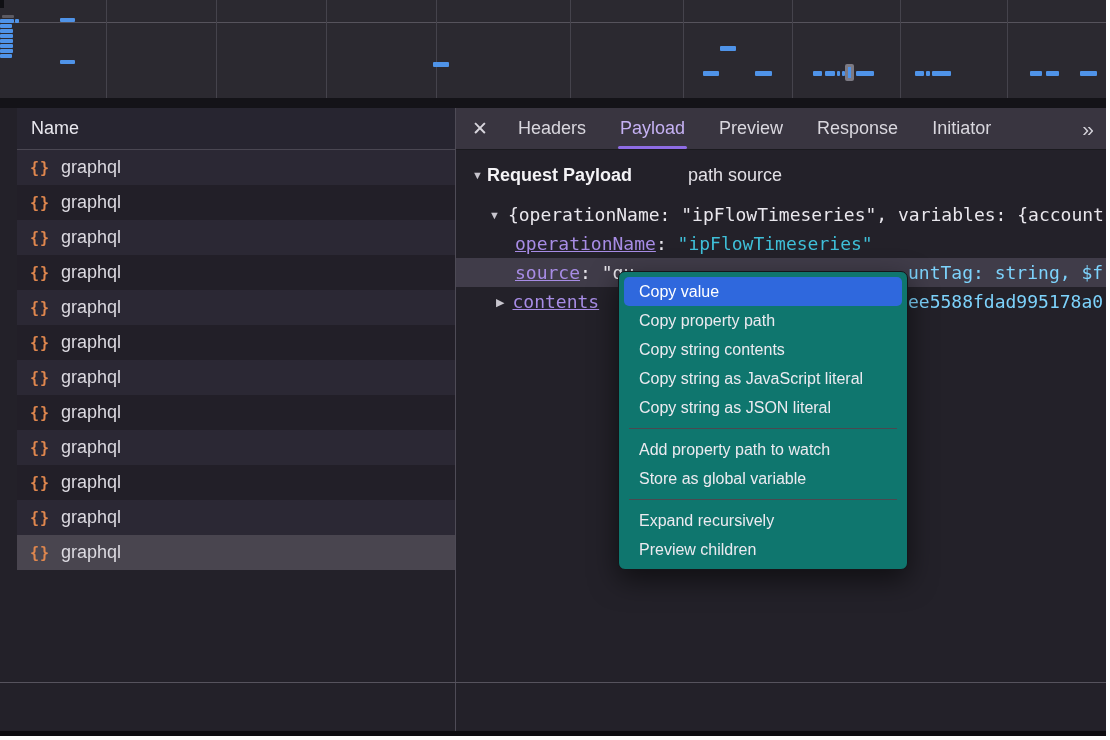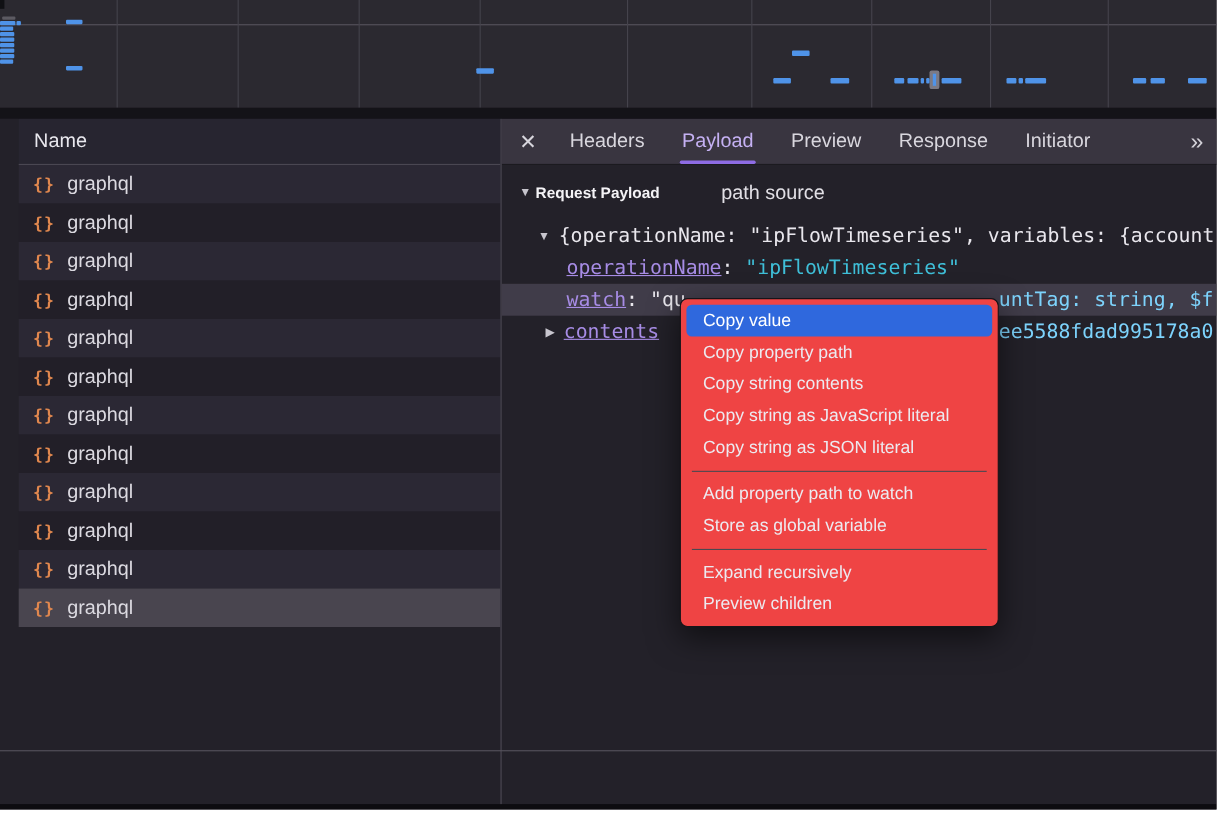--- a/index.html
+++ b/index.html
@@ -40,35 +40,35 @@
   .right-pane { position:absolute; left:456px; top:0; right:0; height:100%; background:#232129; overflow:hidden; }
   .tabbar { height:42px; background:#393540; border-bottom:1px solid #1b1a1f; display:flex; align-items:center; padding-left:16px; }
   .close-btn { color:#d8d6dd; font-size:19px; margin-right:30px; cursor:default; }
   .tab { color:#d9d7de; font-size:18px; margin-right:34px; height:41px; line-height:41px; position:relative; cursor:default; }
   .tab.selected { color:#c5b1f3; }
   .tab.selected::after { content:""; position:absolute; left:-2px; right:-2px; bottom:0; height:3px; background:#8e6ce4; border-radius:2px; }
   .overflow-btn { margin-left:auto; margin-right:14px; color:#d3d1d8; font-size:21px; letter-spacing:-2px; }
 
   .payload-header { height:50px; display:flex; align-items:center; padding-left:16px; }
   .ph-tri { color:#c6c4cc; font-size:11px; margin-right:4px; }
-  .ph-title { color:#f4f3f6; font-weight:bold; font-size:14px; }
+  .ph-title { color:#f4f3f6; font-weight:bold; font-size:18px; }
   .ph-viewsource { color:#e2e0e6; font-size:18px; margin-left:56px; }
 
   .payload-tree { font-family:"DejaVu Sans Mono", monospace; font-size:18px; }
   .tree-line { height:29px; line-height:29px; white-space:nowrap; position:relative; color:#e9e7ed; }
   .tree-line.selected { background:#403c49; }
   .tri { display:inline-block; font-size:11px; color:#c8c6ce; margin-right:8px; vertical-align:2px;
          font-family:"Liberation Sans", sans-serif; }
   .seg-key { color:#a78ce5;text-decoration:underline; }
   .seg-string { color:#3fbfd8; }
   .seg-plain { color:#e9e7ed; }
   .right-frag { position:absolute; left:452px; top:0; color:#7dd3fc; }
 
   
-  .context-menu { position:absolute; left:618px; top:271px; width:290px; background:#ef4444;
+  .context-menu { position:absolute; left:618px; top:271px; width:290px; background:#0f766e;
                   border:1px solid #161519; border-radius:7px; padding:5px 0;
                   box-shadow:0 10px 28px rgba(0,0,0,0.55); font-size:16px; color:#eceaf0; z-index:10; }
   .menu-item { height:29px; line-height:29px; padding-left:15px; margin:0 5px; border-radius:5px; white-space:nowrap; }
   .menu-item.highlighted { background:#2f68dd; color:#ffffff; }
   .menu-sep { height:1px; background:#4b4950; margin:6px 10px; }
 </style>
 </head>
 <body>
 
 <div class="screenshot">
@@ -191,21 +191,21 @@
 
         <div class="payload-header">
           <span class="ph-tri">▼</span>
           <span class="ph-title">Request Payload</span>
           <span class="ph-viewsource">path source</span>
         </div>
 
         <div class="payload-tree" id="payload-tree">
             <div class="tree-line" style="padding-left: 33px;"><span class="tri">▼</span><span class="seg-plain">{operationName: "ipFlowTimeseries", variables: {account</span></div>
             <div class="tree-line" style="padding-left: 59px;"><span class="seg-key">operationName</span><span class="seg-plain">: </span><span class="seg-string">"ipFlowTimeseries"</span></div>
-            <div class="tree-line selected" style="padding-left: 59px;"><span class="seg-key">watch</span><span class="seg-plain">: </span><span class="seg-plain">"qu</span><span class="right-frag">untTag: string, $f</span></div>
+            <div class="tree-line selected" style="padding-left: 59px;"><span class="seg-key">source</span><span class="seg-plain">: </span><span class="seg-plain">"qu</span><span class="right-frag">untTag: string, $f</span></div>
             <div class="tree-line" style="padding-left: 40px;"><span class="tri">▶</span><span class="seg-key">contents</span><span class="right-frag">ee5588fdad995178a0</span></div>
           </div>
       </div>
 
       <div class="v-divider"></div>
       <div class="footer-line"></div>
     </div>
 
     <div class="bottom-strip"></div>
   </div>

